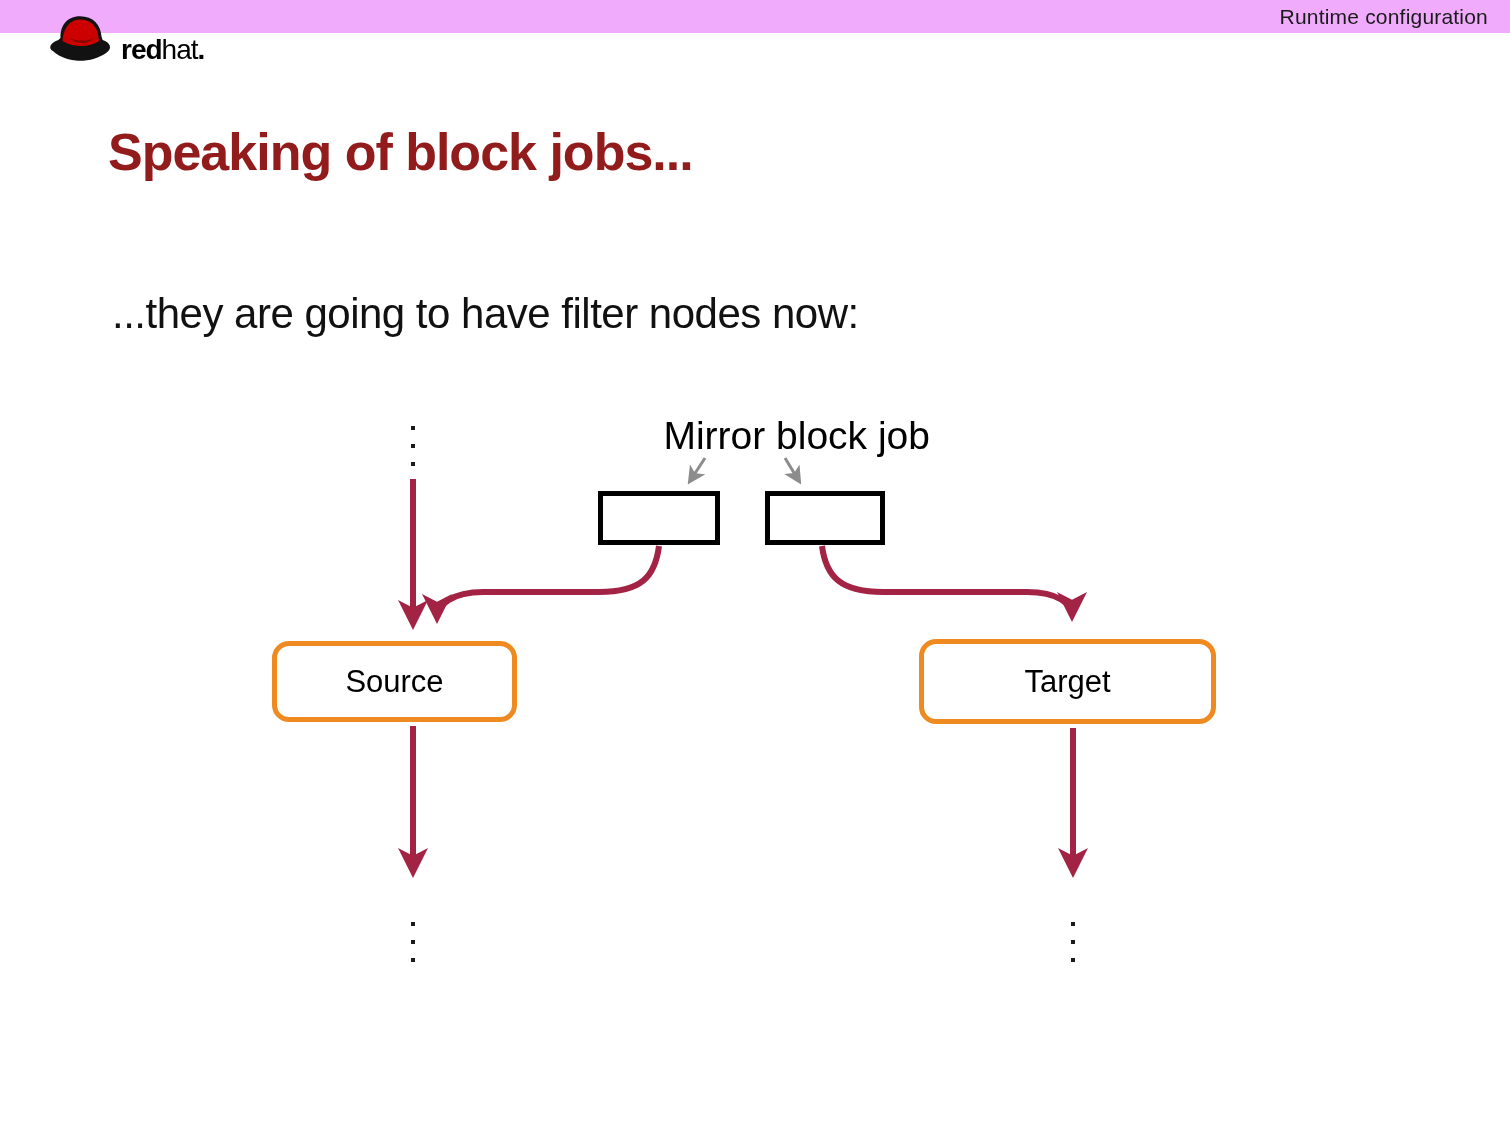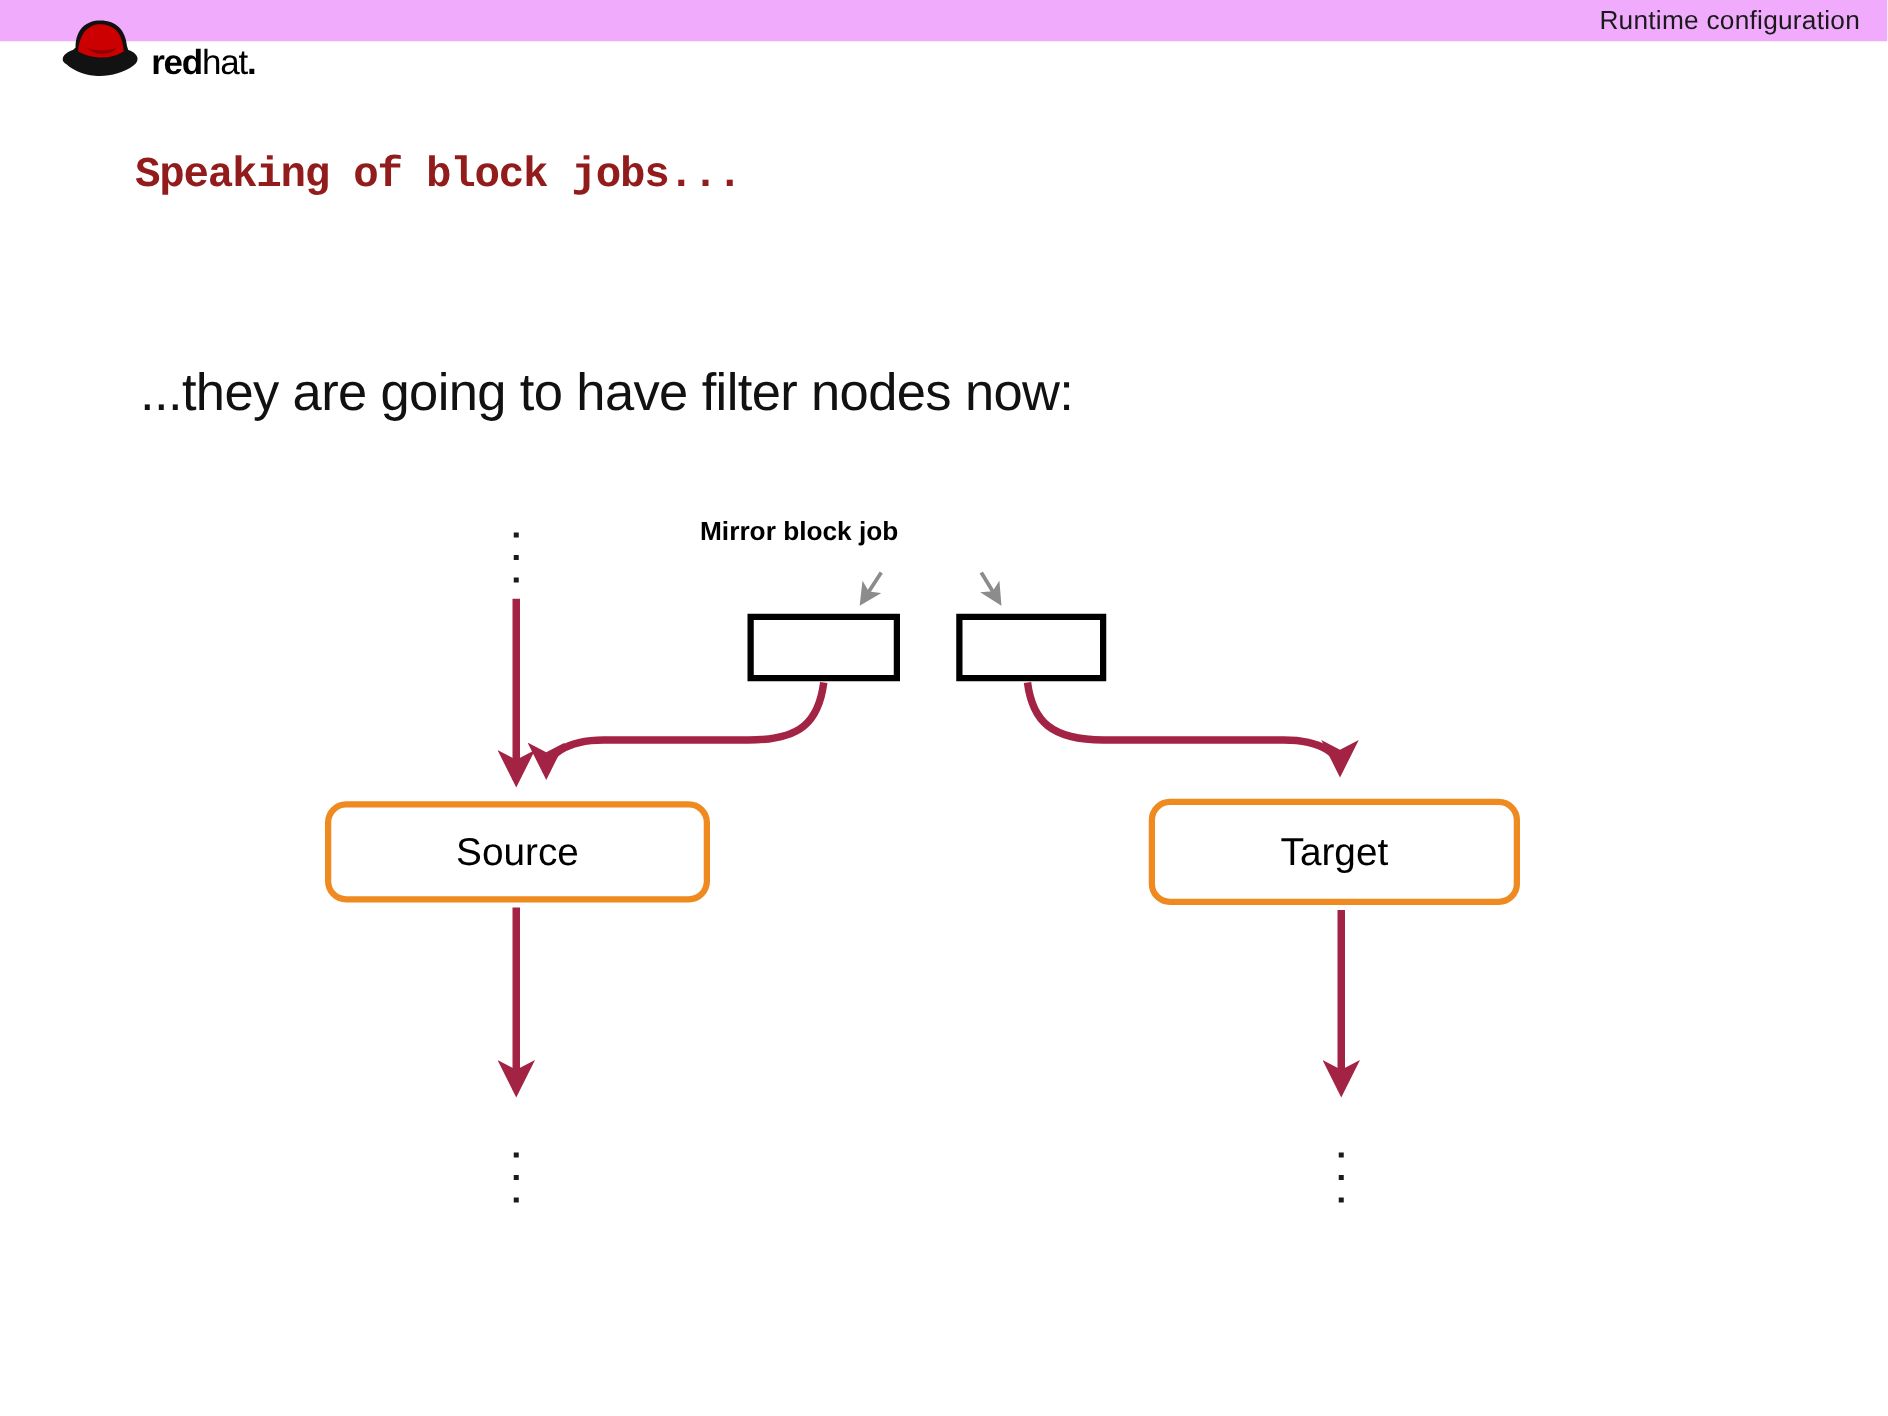--- a/index.html
+++ b/index.html
@@ -47,45 +47,43 @@
     letter-spacing: -1px;
     padding-bottom: 4px;
   }
   .logo-text .lb { font-weight: 800; }
   .logo-text .lr { font-weight: 400; }
   
   .title {
     position: absolute;
     left: 108px; top: 122px;
     margin: 0;
-    font-size: 34px;
+    font-size: 52px;
     font-weight: 700;
     letter-spacing: -1px;
     color: #921b1b;
-    font-family: Liberation Mono, monospace;
   }
   .bodytext {
     position: absolute;
     left: 112px; top: 290px;
     margin: 0;
     font-size: 42px;
     font-weight: 400;
     color: #111;
     letter-spacing: -0.5px;
   }
   
   .mirror-label {
     position: absolute;
     left: 560px; top: 414px;
     width: 370px;
-    text-align: left;
-    font-size: 21px;
+    text-align: right;
+    font-size: 39px;
     color: #000;
     z-index: 2;
-    font-weight: bold;
   }
   .filter-box {
     position: absolute;
     top: 491px;
     height: 54px;
     border: 5px solid #000000;
     background: #ffffff;
     box-sizing: border-box;
     z-index: 2;
   }
@@ -97,21 +95,21 @@
     border-radius: 17px;
     background: #ffffff;
     box-sizing: border-box;
     display: flex;
     align-items: center;
     justify-content: center;
     font-size: 31px;
     color: #000;
     z-index: 2;
   }
-  .node-source { left: 260px; top: 641px; width: 308px; height: 81px; text-align: right; }
+  .node-source { left: 272px; top: 641px; width: 245px; height: 81px; text-align: right; }
   .node-target { left: 919px; top: 639px; width: 297px; height: 85px; }
   .connectors {
     position: absolute;
     left: 0; top: 0;
     width: 1510px; height: 1133px;
     z-index: 1;
     pointer-events: none;
   }
 </style>
 </head>

